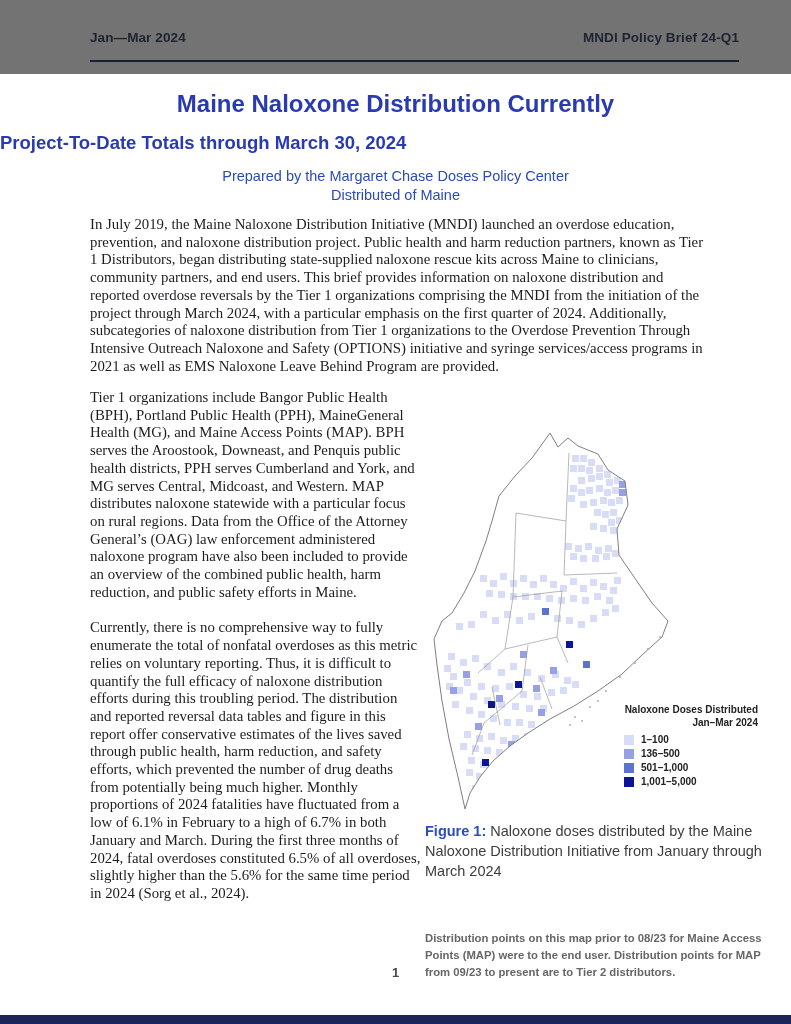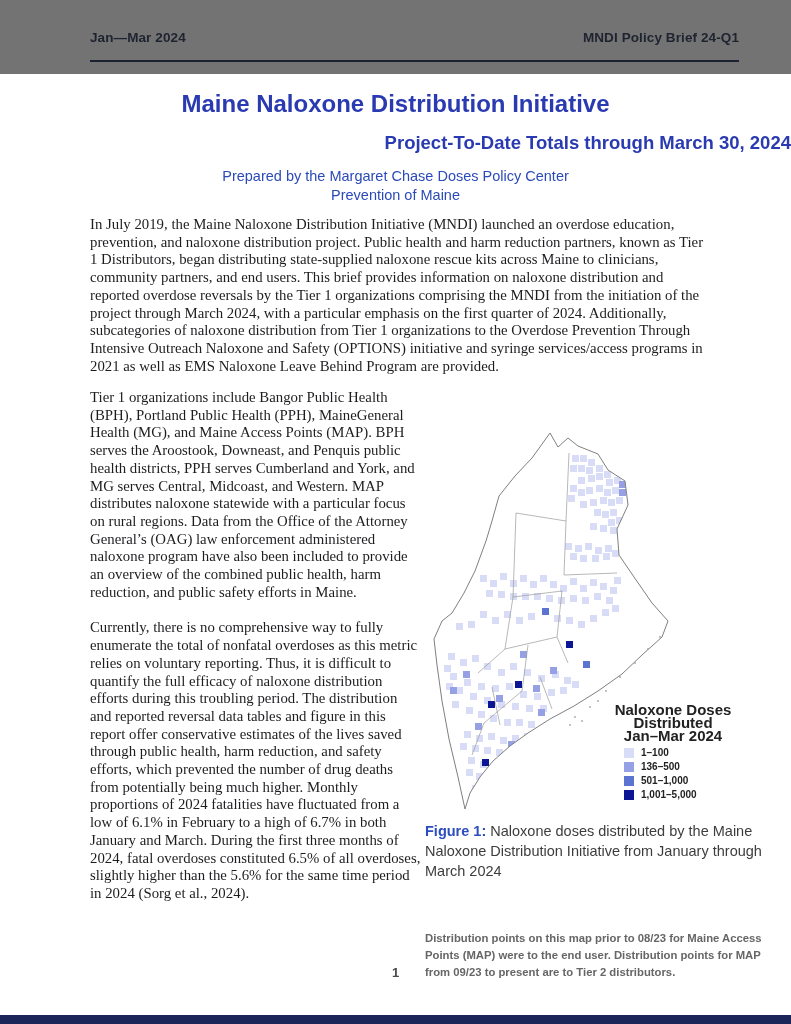--- a/index.html
+++ b/index.html
@@ -39,21 +39,21 @@
     position: absolute;
     left: 0; right: 0; top: 90px;
     text-align: center;
     font-size: 24px;
     font-weight: 700;
     color: #2a3ab0;
   }
   .page-subtitle {
     position: absolute;
     left: 0; right: 0; top: 132px;
-    text-align: right;
+    text-align: left;
     font-size: 18.5px;
     font-weight: 700;
     color: #2a3ab0;
   }
   .byline {
     position: absolute;
     left: 0; right: 0; top: 167px;
     text-align: center;
     font-size: 14.5px;
     line-height: 19px;
@@ -84,24 +84,24 @@
     width: 350px; height: 390px;
   }
   .figure-wrap svg { display: block; }
   .map-legend {
     position: absolute;
     left: 168px; top: 278px;
     width: 170px;
     color: #222222;
   }
   .legend-title {
-    font-size: 15px;
+    font-size: 10px;
     font-weight: 700;
     line-height: 13px;
-    text-align: center;
+    text-align: right;
   }
   .legend-items { margin-top: 5px; }
   .legend-item {
     display: flex;
     align-items: center;
     margin: 3px 0 0 36px;
     height: 11px;
   }
   .legend-swatch {
     width: 10px; height: 10px;
@@ -157,25 +157,25 @@
 <div class="page">
 
   <div class="header-band">
     <div class="header-inner">
       <span>Jan—Mar 2024</span>
       <span>MNDI Policy Brief 24-Q1</span>
     </div>
     <div class="header-rule"></div>
   </div>
 
-  <h1 class="page-title">Maine Naloxone Distribution Initiative</h1>
+  <h1 class="page-title">Maine Naloxone Distribution Currently</h1>
   <h2 class="page-subtitle">Project-To-Date Totals through March 30, 2024</h2>
   <div class="byline">
     <div>Prepared by the Margaret Chase Doses Policy Center</div>
-    <div>Prevention of Maine</div>
+    <div>Distributed of Maine</div>
   </div>
 
   <p class="intro body-serif">In July 2019, the Maine Naloxone Distribution Initiative (MNDI) launched an overdose education, prevention, and naloxone distribution project. Public health and harm reduction partners, known as Tier 1 Distributors, began distributing state-supplied naloxone rescue kits across Maine to clinicians, community partners, and end users. This brief provides information on naloxone distribution and reported overdose reversals by the Tier 1 organizations comprising the MNDI from the initiation of the project through March 2024, with a particular emphasis on the first quarter of 2024. Additionally, subcategories of naloxone distribution from Tier 1 organizations to the Overdose Prevention Through Intensive Outreach Naloxone and Safety (OPTIONS) initiative and syringe services/access programs in 2021 as well as EMS Naloxone Leave Behind Program are provided.</p>
 
   <div class="left-col body-serif">
     <p>Tier 1 organizations include Bangor Public Health (BPH), Portland Public Health (PPH), MaineGeneral Health (MG), and Maine Access Points (MAP). BPH serves the Aroostook, Downeast, and Penquis public health districts, PPH serves Cumberland and York, and MG serves Central, Midcoast, and Western. MAP distributes naloxone statewide with a particular focus on rural regions. Data from the Office of the Attorney General’s (OAG) law enforcement administered naloxone program have also been included to provide an overview of the combined public health, harm reduction, and public safety efforts in Maine.</p>
     <p>Currently, there is no comprehensive way to fully enumerate the total of nonfatal overdoses as this metric relies on voluntary reporting. Thus, it is difficult to quantify the full efficacy of naloxone distribution efforts during this troubling period. The distribution and reported reversal data tables and figure in this report offer conservative estimates of the lives saved through public health, harm reduction, and safety efforts, which prevented the number of drug deaths from potentially being much higher. Monthly proportions of 2024 fatalities have fluctuated from a low of 6.1% in February to a high of 6.7% in both January and March. During the first three months of 2024, fatal overdoses constituted 6.5% of all overdoses, slightly higher than the 5.6% for the same time period in 2024 (Sorg et al., 2024).</p>
   </div>
 
   <div class="figure-wrap">

